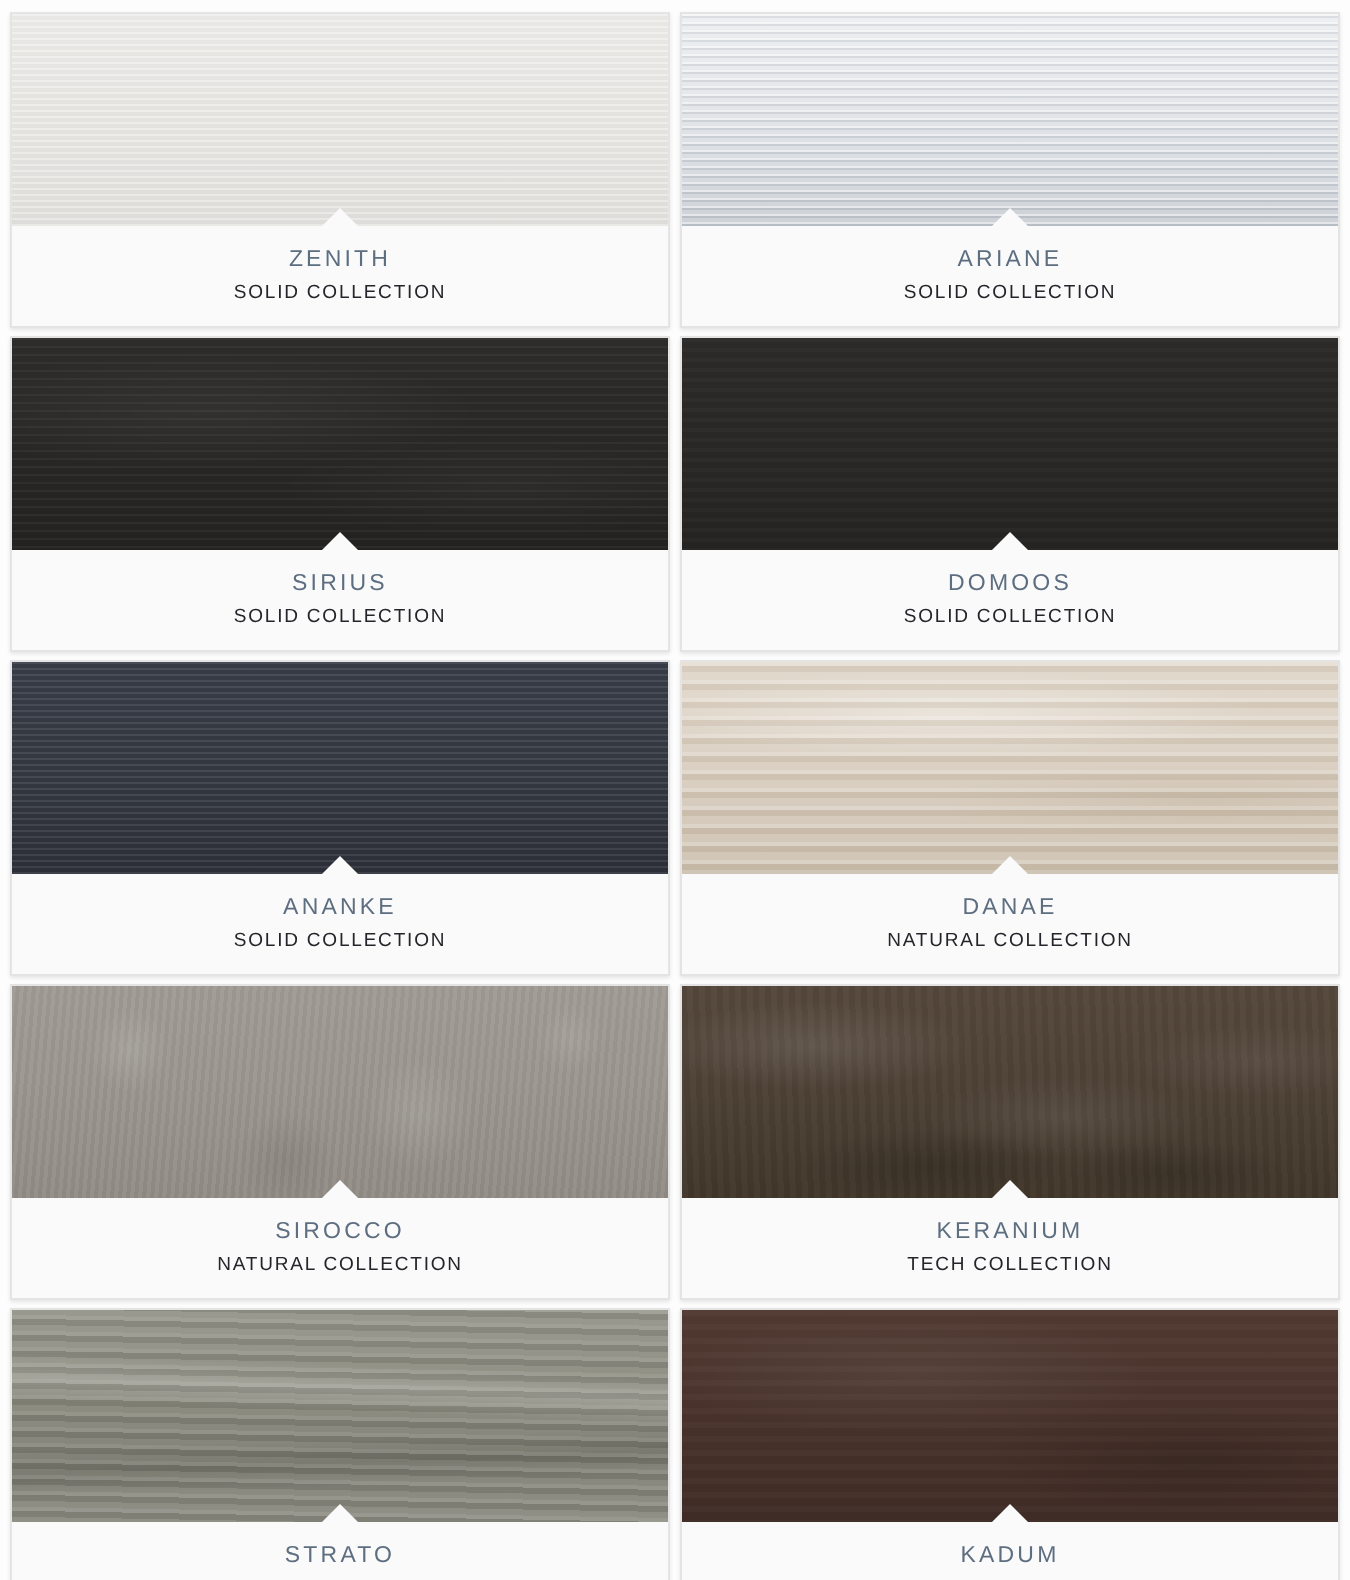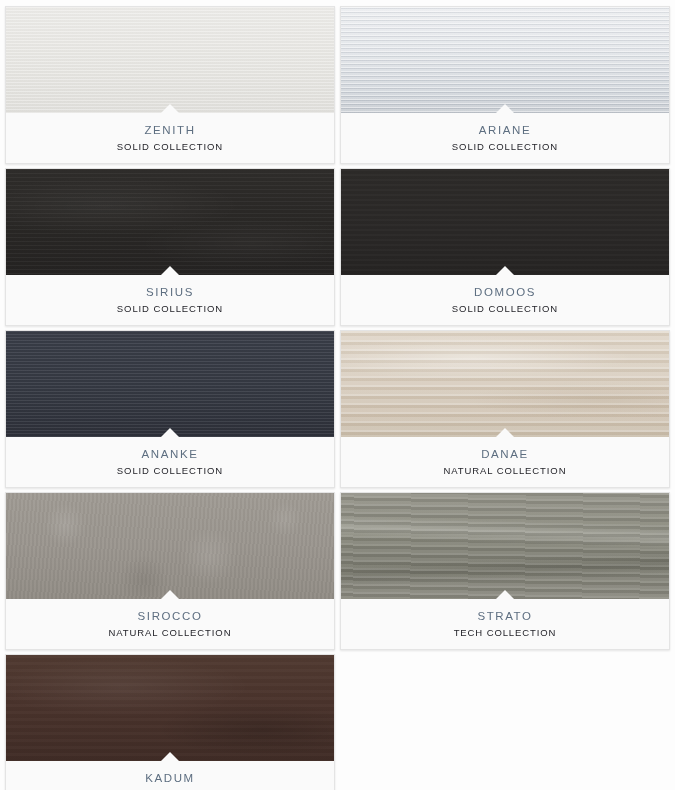--- a/index.html
+++ b/index.html
@@ -286,20 +286,30 @@
     <div class="swatch">
       <div class="tex tex-sirocco"></div>
       <div class="notch"></div>
     </div>
     <div class="caption">
       <div class="cap-title">SIROCCO</div>
       <div class="cap-sub">NATURAL COLLECTION</div>
     </div>
   </div>
 
+  <div class="card">
+    <div class="swatch">
+      <div class="tex tex-keranium"></div>
+      <div class="notch"></div>
+    </div>
+    <div class="caption">
+      <div class="cap-title">KERANIUM</div>
+      <div class="cap-sub">TECH COLLECTION</div>
+    </div>
+  </div>
 
   <div class="card">
     <div class="swatch">
       <div class="tex tex-strato"></div>
       <div class="notch"></div>
     </div>
     <div class="caption">
       <div class="cap-title">STRATO</div>
       <div class="cap-sub">TECH COLLECTION</div>
     </div>

